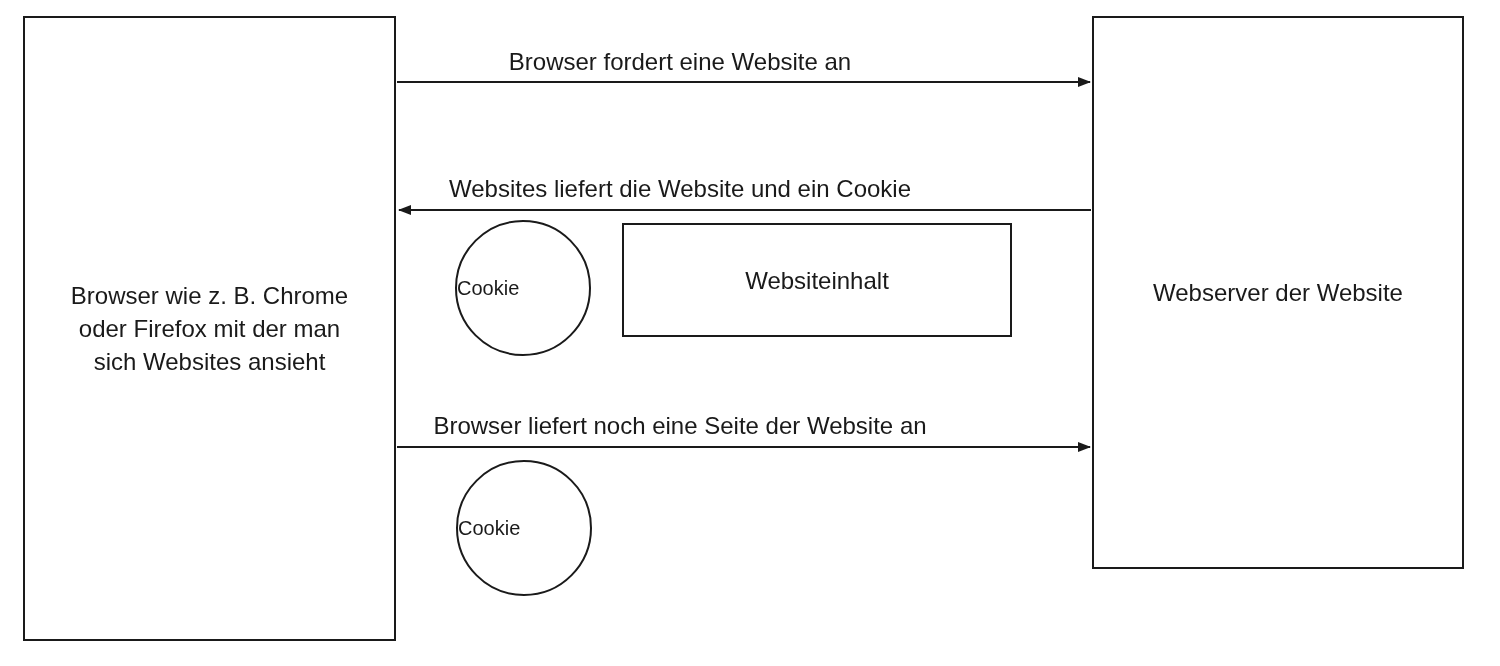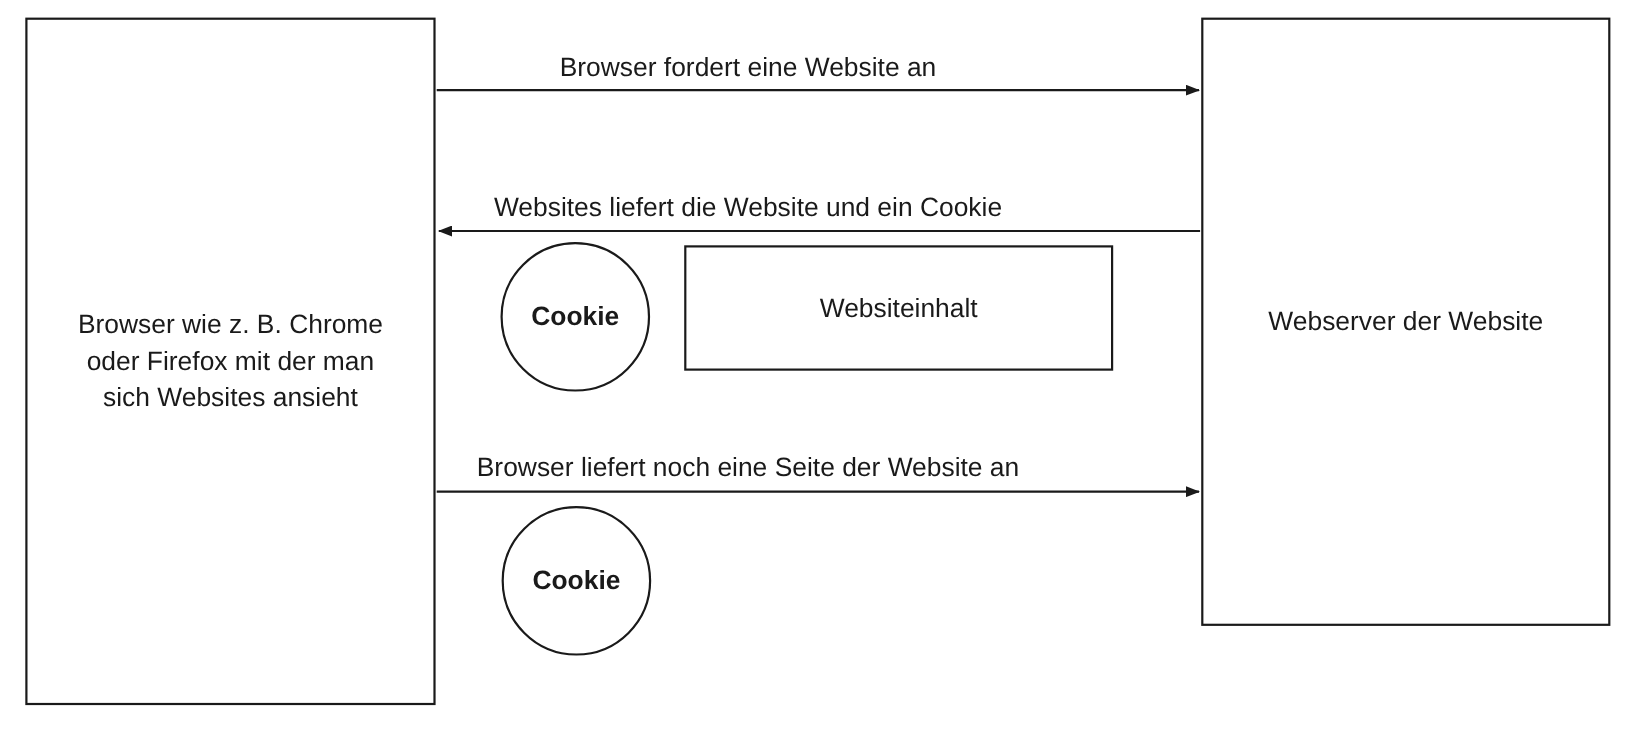--- a/index.html
+++ b/index.html
@@ -45,23 +45,21 @@
       width: 390px; height: 114px;
     }
     .cookie-circle {
       position: absolute;
       width: 136px; height: 136px;
       border: 2px solid var(--stroke);
       border-radius: 50%;
       background: var(--bg);
       display: flex;
       align-items: center;
-      justify-content: center;
-      font-size: 24px;
-      font-weight: bold;
+      font-size: 20px;
     }
     #cookie-circle-first { left: 455px; top: 220px; }
     #cookie-circle-second { left: 456px; top: 460px; }
     .arrow-label {
       position: absolute;
       left: 396px;
       width: 568px;
       text-align: center;
       font-size: 24px;
       line-height: 32px;

